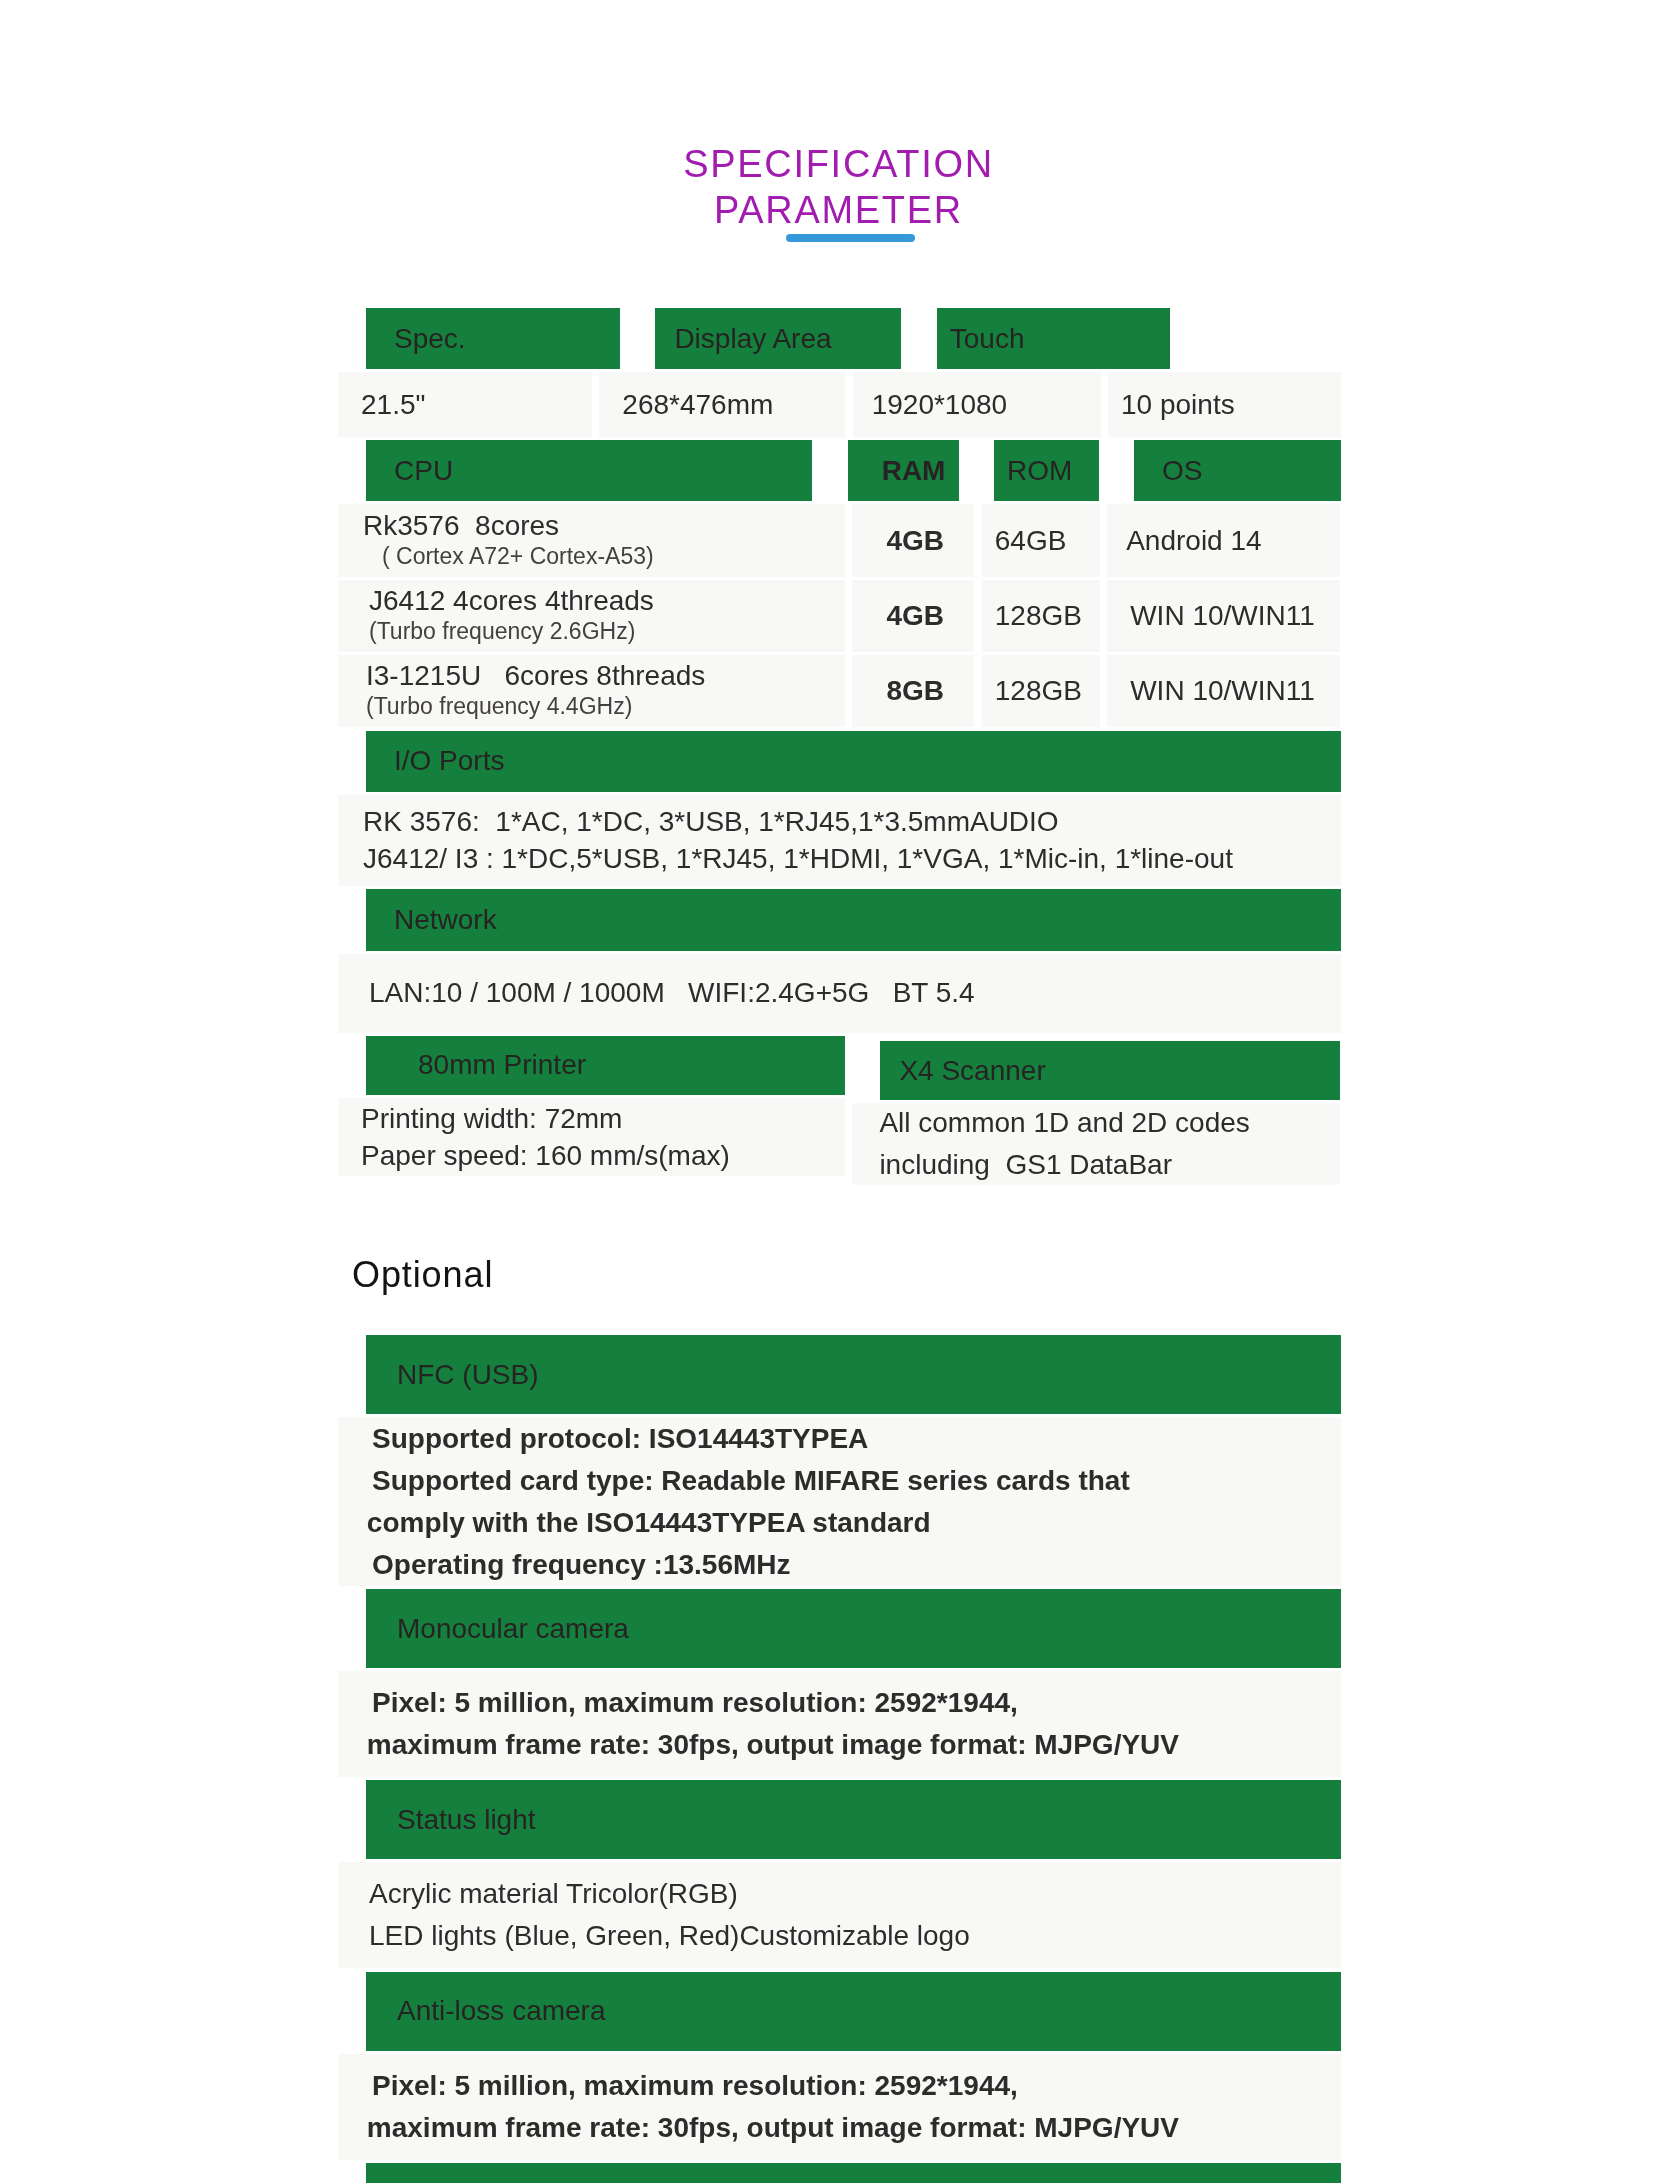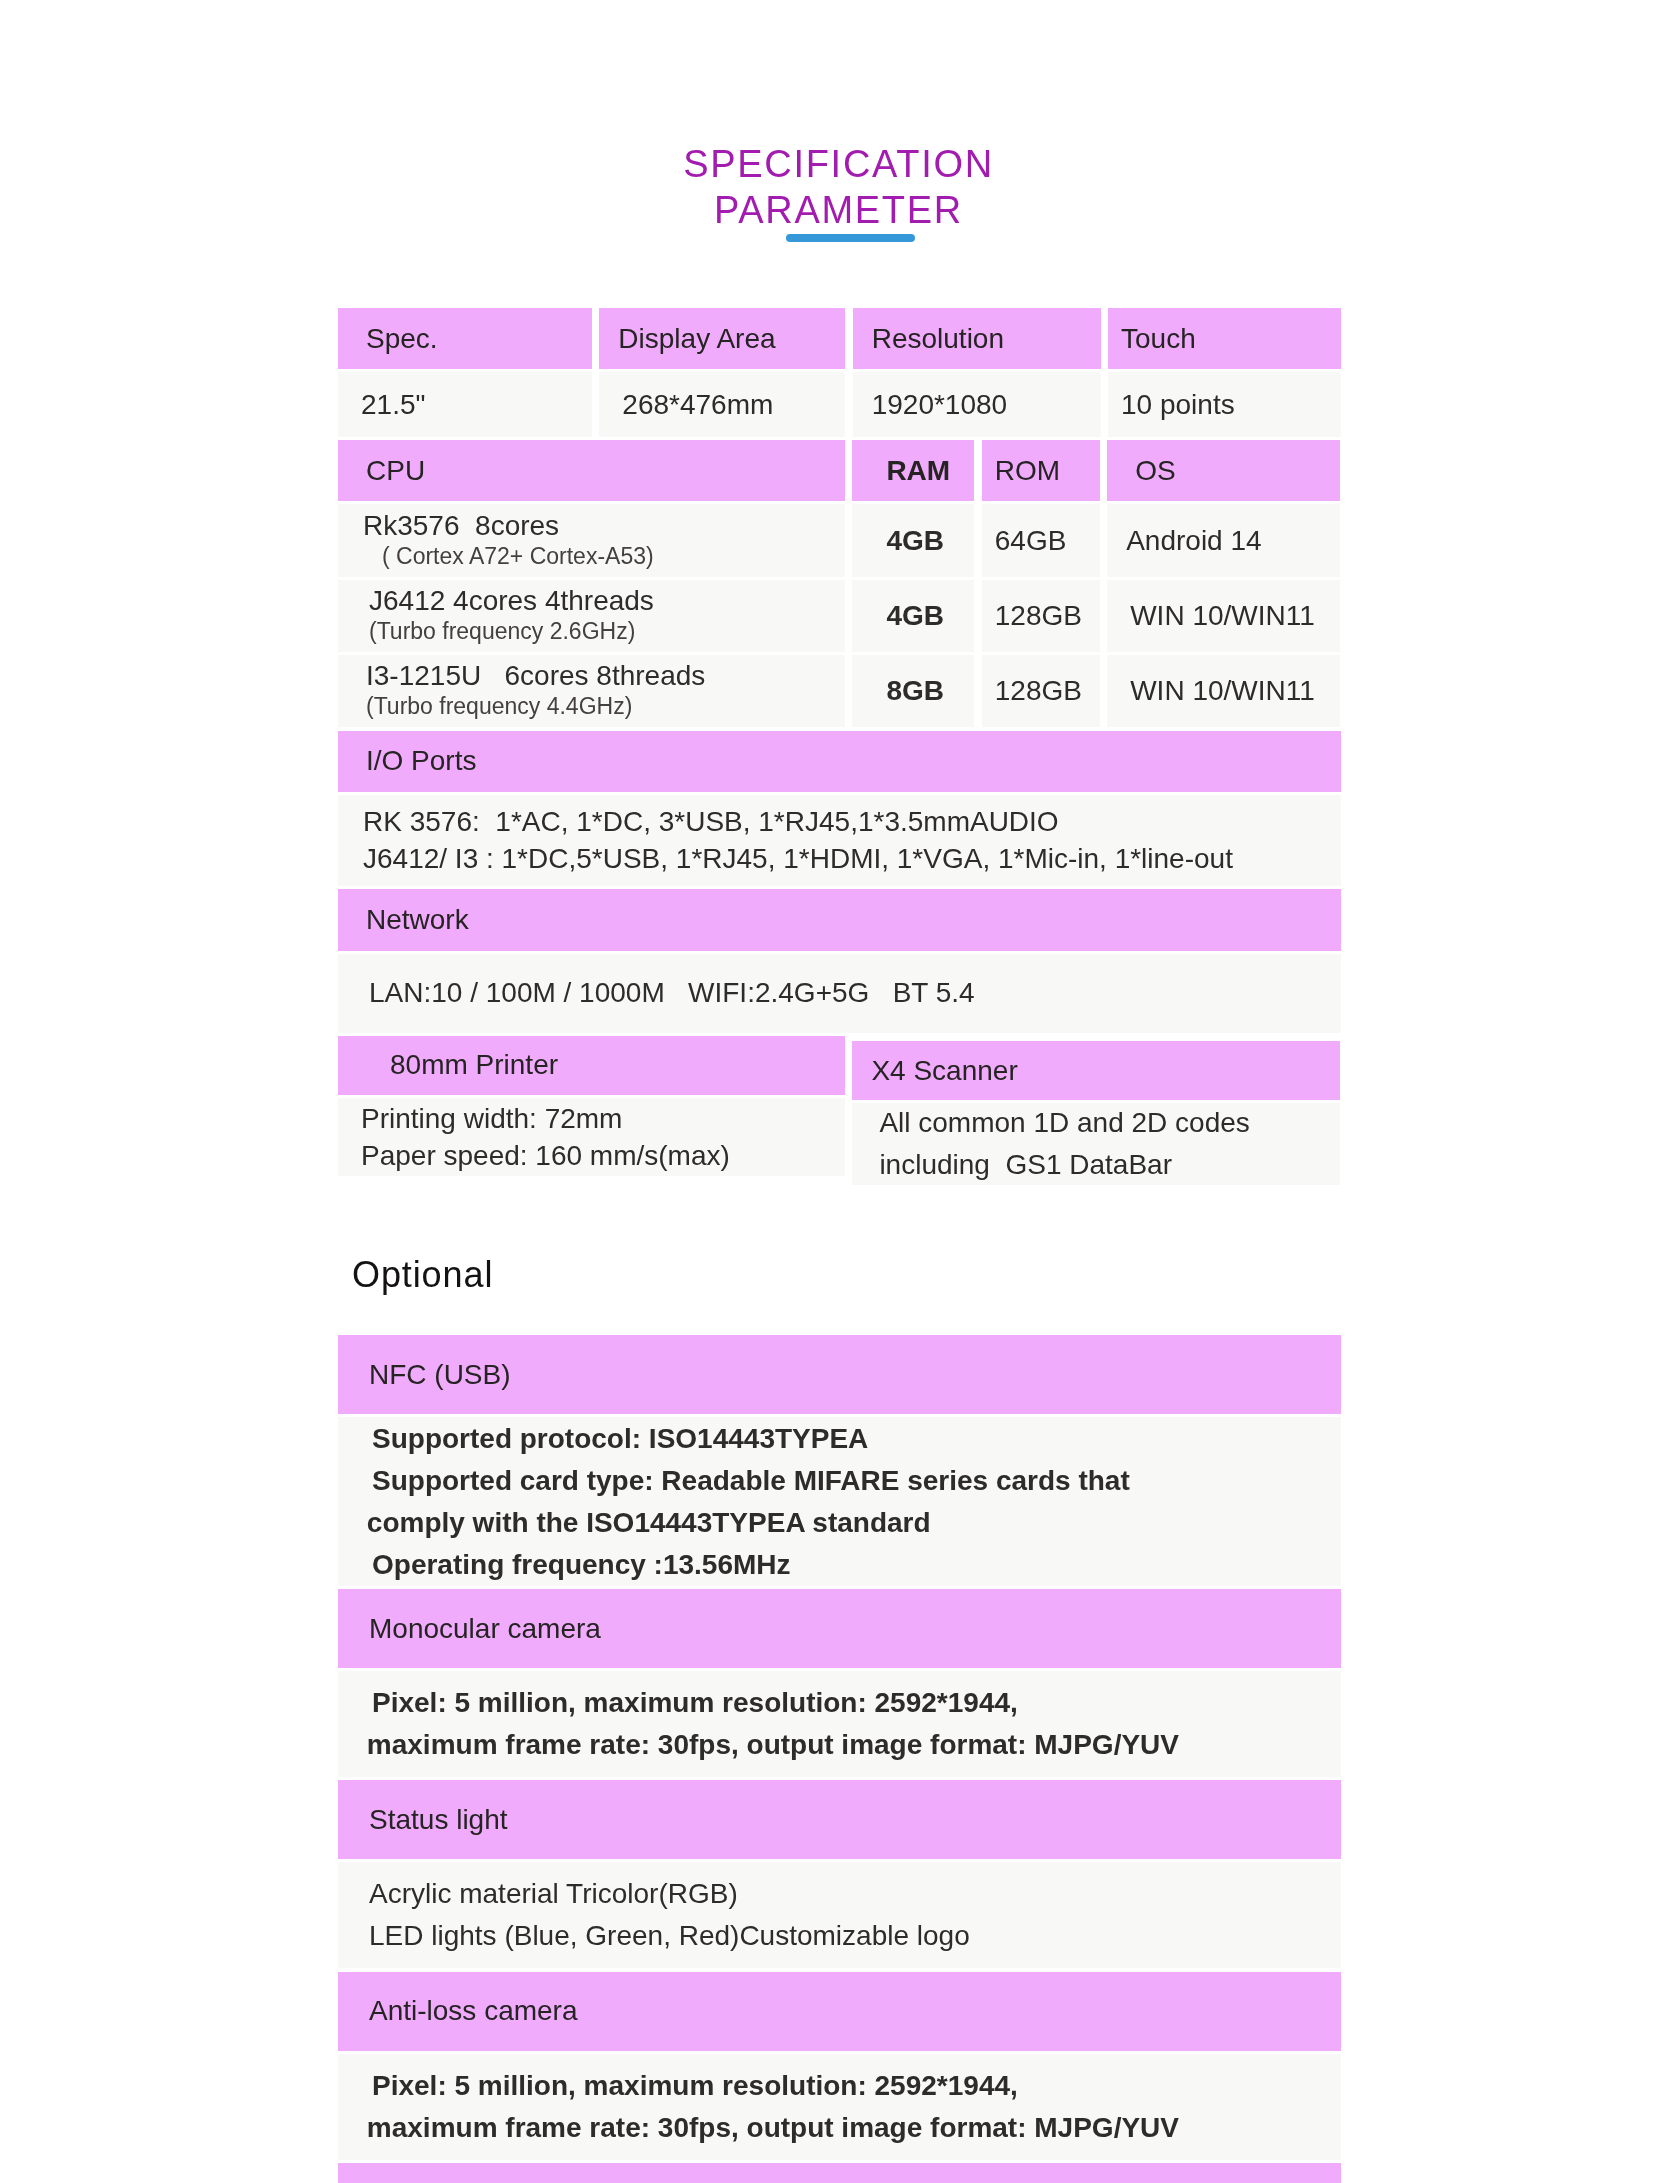--- a/index.html
+++ b/index.html
@@ -10,21 +10,21 @@
   
   .title{top:141px;left:0;width:1677px;text-align:center;
          font-size:38px;line-height:46px;letter-spacing:1.7px;color:#a21caf;}
   .title-underline{top:234px;left:786px;width:129px;height:7.9px;
                    background:#3598d8;border-radius:3.9px;}
 
   
   .tbl{left:338px;width:1003px;}
   .row{display:flex;gap:7.4px;margin-bottom:3.1px;}
   .cell{box-sizing:border-box;display:flex;align-items:center;}
-  .gray{background:#f0abfc;}
+  .gray{background:#15803d;margin-left:28px;}
   .light{background:#f8f8f7;}
   .t{white-space:pre;font-size:28px;color:#2e2b2b;}
   .hdr .t{color:#262323;}
   .sub{font-size:23px;color:#454040;}
   .col{flex-direction:column;align-items:flex-start;justify-content:center;}
 
   
   .c1{width:254px;} .c2{width:246px;} .c3{width:248px;} .c4{width:233px;}
   
   .ccpu{width:507px;} .cram{width:122px;} .crom{width:118px;} .cos{width:233px;}
@@ -62,23 +62,20 @@
 <div class="abs title-underline"></div>
 
 <div class="abs tbl" style="top:308px;">
 
   <div class="row">
     <div class="cell gray hdr h140 c1 pl64">
         <span class="t">Spec.</span>
       </div>
     <div class="cell gray hdr h140 c2 pl44">
         <span class="t">Display Area</span>
-      </div>
-    <div class="cell gray hdr h140 c3 pl44">
-        <span class="t">Resolution</span>
       </div>
     <div class="cell gray hdr h140 c4 pl30">
         <span class="t">Touch</span>
       </div>
   </div>
 
   <div class="row">
     <div class="cell light h150 c1 pl52">
         <span class="t">21.5"</span>
       </div>

